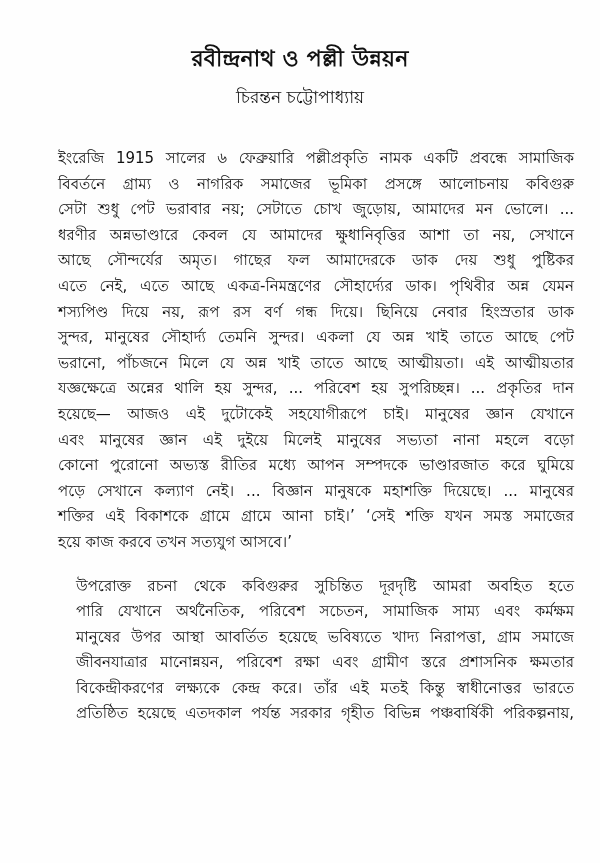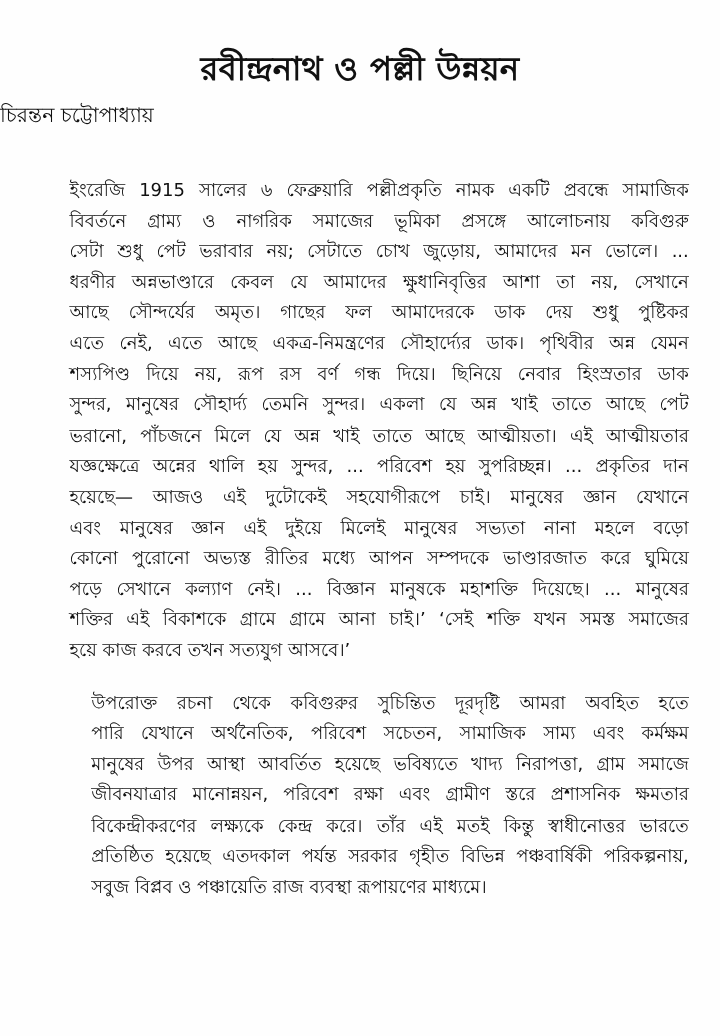--- a/index.html
+++ b/index.html
@@ -20,30 +20,31 @@
       left: 0; top: 0;
       width: 600px; height: 863px;
       background: #fefefe;
     }
     .title {
       position: absolute;
       top: 42px;
       left: 0;
       width: 600px;
       text-align: center;
-      font-size: 27px;
+      font-size: 22px;
       font-weight: bold;
       line-height: 34px;
       letter-spacing: 0.2px;
     }
     .author {
       position: absolute;
       top: 86px;
       left: 0;
       width: 600px;
+      text-align: center;
       font-size: 17px;
       line-height: 22px;
     }
     .body-text {
       position: absolute;
       top: 146px;
       left: 58px;
       width: 516px;
       font-size: 15px;
       line-height: 25.6px;
@@ -94,16 +95,15 @@
       <span class="line">শক্তির এই বিকাশকে গ্রামে গ্রামে আনা চাই।’ ‘সেই শক্তি যখন সমস্ত সমাজের</span>
       <span class="line last">হয়ে কাজ করবে তখন সত্যযুগ আসবে।’</span>
     </p>
     <p class="indent">
       <span class="line">উপরোক্ত রচনা থেকে কবিগুরুর সুচিন্তিত দূরদৃষ্টি আমরা অবহিত হতে</span>
       <span class="line">পারি যেখানে অর্থনৈতিক, পরিবেশ সচেতন, সামাজিক সাম্য এবং কর্মক্ষম</span>
       <span class="line">মানুষের উপর আস্থা আবর্তিত হয়েছে ভবিষ্যতে খাদ্য নিরাপত্তা, গ্রাম সমাজে</span>
       <span class="line">জীবনযাত্রার মানোন্নয়ন, পরিবেশ রক্ষা এবং গ্রামীণ স্তরে প্রশাসনিক ক্ষমতার</span>
       <span class="line">বিকেন্দ্রীকরণের লক্ষ্যকে কেন্দ্র করে। তাঁর এই মতই কিন্তু স্বাধীনোত্তর ভারতে</span>
       <span class="line">প্রতিষ্ঠিত হয়েছে এতদকাল পর্যন্ত সরকার গৃহীত বিভিন্ন পঞ্চবার্ষিকী পরিকল্পনায়,</span>
-      <span class="line last">সবুজ বিপ্লব ও পঞ্চায়েতি রাজ ব্যবস্থা রূপায়ণের মাধ্যমে।</span>
     </p>
   </div>
 </div>
 
 </body></html>

